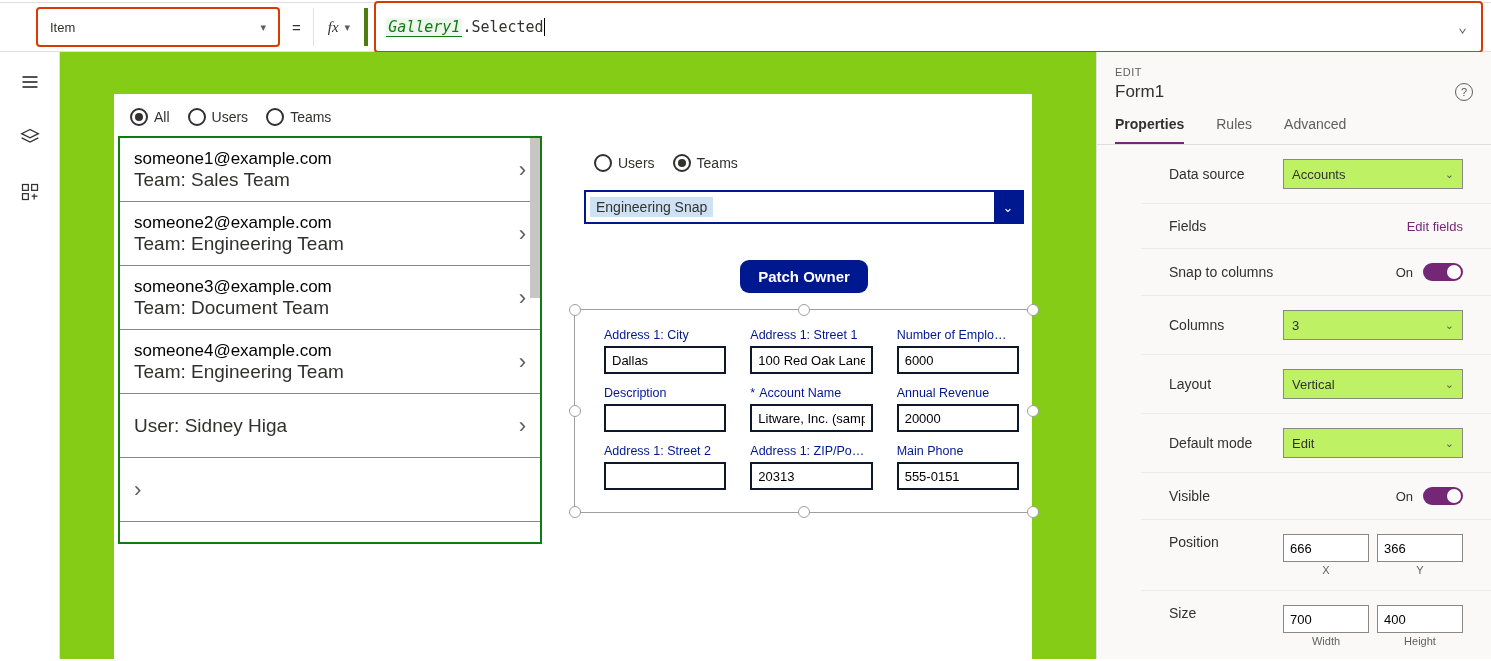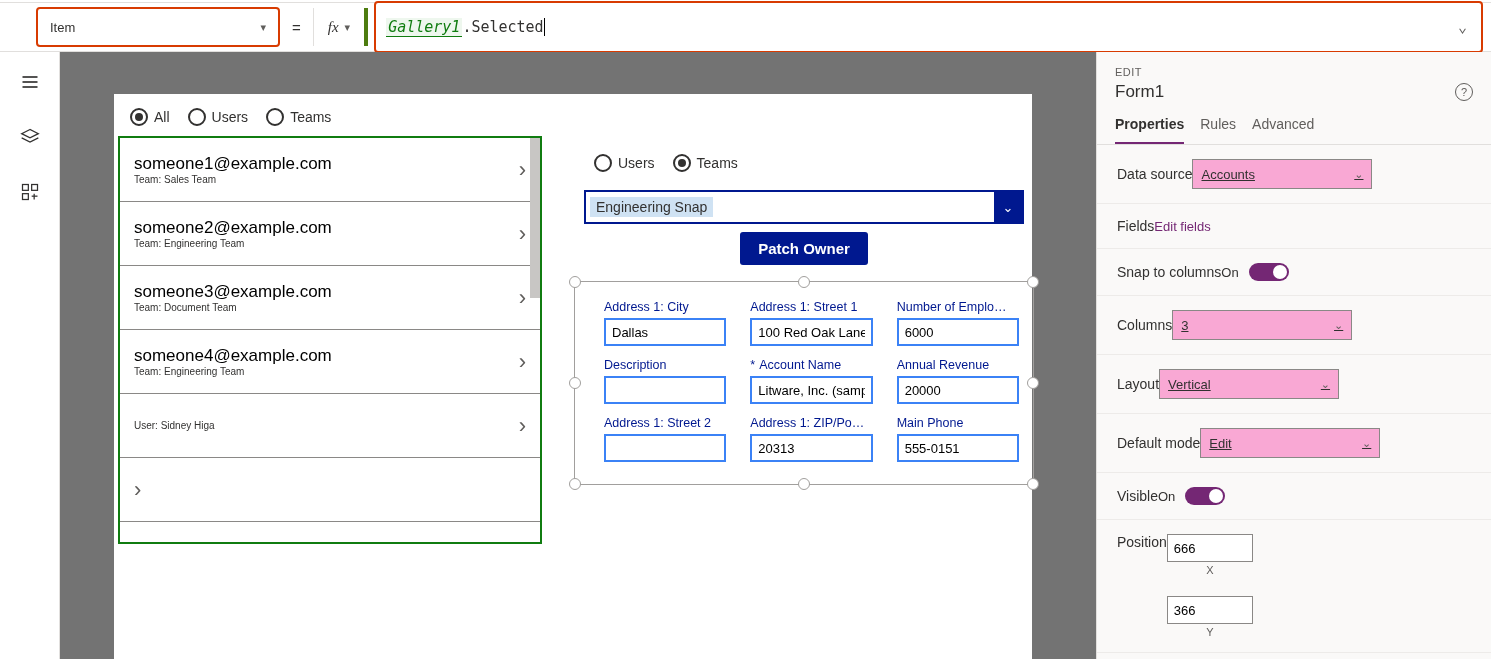--- a/index.html
+++ b/index.html
@@ -15,70 +15,70 @@
 .formula-token-ref { color:#107c10; border-bottom:1px solid #107c10; font-style:italic; background:#eef7ee; padding:0 2px; }
 .formula-token-prop { color:#323130; }
 .formula-cursor { width:1px; height:18px; background:#000; display:inline-block; }
 .expand-chevron { margin-left:auto; color:#605e5c; padding-right:4px; }
 
 
 .main { display:flex; height: calc(100% - 54px); }
 .left-rail { width:60px; border-right:1px solid #e1dfdd; display:flex; flex-direction:column; align-items:center; padding-top:20px; gap:32px; }
 .left-rail svg { width:20px; height:20px; }
 
-.canvas-area { flex:1; background:#737373; position:relative; overflow:hidden; }
+.canvas-area { flex:1; background:#84cc16; position:relative; overflow:hidden; }
 .canvas-inner { position:absolute; left:54px; top:42px; width:918px; height:570px; background:#fff; padding:14px 0 0 0; }
 
 
 .radio-row { display:flex; align-items:center; gap:18px; padding-left:16px; margin-bottom:10px; }
 .radio { display:flex; align-items:center; gap:6px; font-size:14px; }
 .radio-circle { width:18px; height:18px; border:2px solid #323130; border-radius:50%; display:flex; align-items:center; justify-content:center; }
 .radio-dot { width:8px; height:8px; background:#323130; border-radius:50%; }
 
 
 .gallery { border:2px solid #107c10; width:424px; height:408px; margin-left:4px; overflow:hidden; position:relative; }
 .gallery-scroll { width:10px; background:#c8c6c4; position:absolute; right:0; top:0; height:160px; }
 .gallery-item { border-bottom:1px solid #8a8886; padding:10px 14px; display:flex; align-items:center; justify-content:space-between; height:64px; }
 .gallery-item .title { font-size:17px; color:#000; }
-.gallery-item .sub { font-size:10px; color:#323130; }
+.gallery-item .sub { font-size:19px; color:#323130; }
 .chev-right { font-size:22px; color:#605e5c; }
 
 
 .right-canvas { position:absolute; left:460px; top:60px; width:460px; }
 .right-radio-row { display:flex; gap:18px; padding-left:20px; }
 .combo { margin:18px 10px 0 10px; height:34px; border:2px solid #00188f; display:flex; align-items:center; justify-content:space-between; }
 .combo-text { background:#cfe2f3; padding:2px 6px; margin-left:4px; font-size:14px; }
 .combo-btn { width:28px; height:30px; background:#00188f; color:#fff; display:flex; align-items:center; justify-content:center; }
-.patch-btn { display:block; margin:8px auto 0; background:#00188f; color:#fff; border:none; padding:8px 18px; font-size:15px; font-weight:600; border-radius:3px; }
+.patch-btn { display:block; margin:36px auto 0; background:#00188f; color:#fff; border:none; padding:8px 18px; font-size:15px; font-weight:600; border-radius:9px; }
 
 .form-wrap { margin-top:16px; border:1px solid #a19f9d; position:relative; padding:18px 14px 22px; }
 .sel-handle { width:12px; height:12px; background:#fff; border:1px solid #a19f9d; border-radius:50%; position:absolute; }
 .h-tl{top:-6px;left:-6px}.h-tc{top:-6px;left:50%;margin-left:-6px}.h-tr{top:-6px;right:-6px}.h-ml{top:50%;left:-6px;margin-top:-6px}.h-mr{top:50%;right:-6px;margin-top:-6px}.h-bl{bottom:-6px;left:-6px}.h-bc{bottom:-6px;left:50%;margin-left:-6px}.h-br{bottom:-6px;right:-6px}
 .form-grid { display:grid; grid-template-columns:repeat(3,1fr); gap:12px 24px;margin-left:15px; }
 .field-label { font-size:12.5px; color:#00188f; margin-bottom:4px; display:block; white-space:nowrap; overflow:hidden; text-overflow:ellipsis; }
-.field-input { width:100%; height:28px; border:2px solid #3b82f6; padding:0 6px; font-size:13px; }
+.field-input { width:100%; height:28px; border:2px solid #0f172a; padding:0 6px; font-size:13px; }
 .req { color:#00188f; margin-right:4px; }
 
 
 .props-panel { width:395px; border-left:1px solid #e1dfdd; background:#faf9f8; overflow-y:auto; }
 .props-header { padding:14px 18px 0; }
 .props-eyebrow { font-size:11px; color:#605e5c; letter-spacing:0.5px; }
 .props-title { font-size:17px; color:#323130; margin-top:4px; display:flex; align-items:center; }
 .help-icon { margin-left:auto; width:18px;height:18px;border:1px solid #605e5c;border-radius:50%;display:flex;align-items:center;justify-content:center;font-size:11px;color:#605e5c; }
-.tabs { display:flex; gap:16px; margin-top:14px; border-bottom:1px solid #e1dfdd; padding:0 18px; }
+.tabs { display:flex; gap:32px; margin-top:14px; border-bottom:1px solid #e1dfdd; padding:0 18px; }
 .tab { padding-bottom:10px; font-size:14px; color:#605e5c; }
 .tab.active { color:#323130; font-weight:600; border-bottom:2px solid #742774; }
-.prop-row { display:flex; align-items:center; padding:14px 20px; border-bottom:1px solid #edebe9; font-size:14px; }
+.prop-row { display:flex; align-items:center; justify-content:space-between; padding:14px 28px; border-bottom:1px solid #edebe9; font-size:14px;margin-left:44px; }
 .prop-label { color:#323130; }
-.prop-control-select { width:180px; height:30px; border:1px solid #8a8886; background:#f9a8d4; display:flex; align-items:center; justify-content:space-between; padding:0 8px; font-size:13px;text-decoration:underline; }
+.prop-control-select { width:180px; height:30px; border:1px solid #8a8886; background:#bef264; display:flex; align-items:center; justify-content:space-between; padding:0 8px; font-size:13px; }
 .edit-link { color:#742774; font-size:13px; }
 .toggle { width:40px; height:18px; border-radius:10px; background:#742774; position:relative; }
 .toggle::after { content:""; width:14px; height:14px; background:#fff; border-radius:50%; position:absolute; right:2px; top:2px; }
 .toggle-label { font-size:13px; margin-right:10px; }
-.dual-input { display:flex; gap:20px;flex-direction:column; }
+.dual-input { display:flex; gap:8px; }
 .dual-input .col { display:flex; flex-direction:column; align-items:center; }
 .small-input { width:86px; height:28px; border:1px solid #8a8886; padding:0 6px; font-size:13px; background:#fff; }
 .small-cap { font-size:11px; color:#605e5c; margin-top:2px; }
 .chev-down { font-size:11px; color:#605e5c; }
 </style>
 </head>
 <body>
 
 <div class="formula-bar">
   <div class="prop-dropdown">

